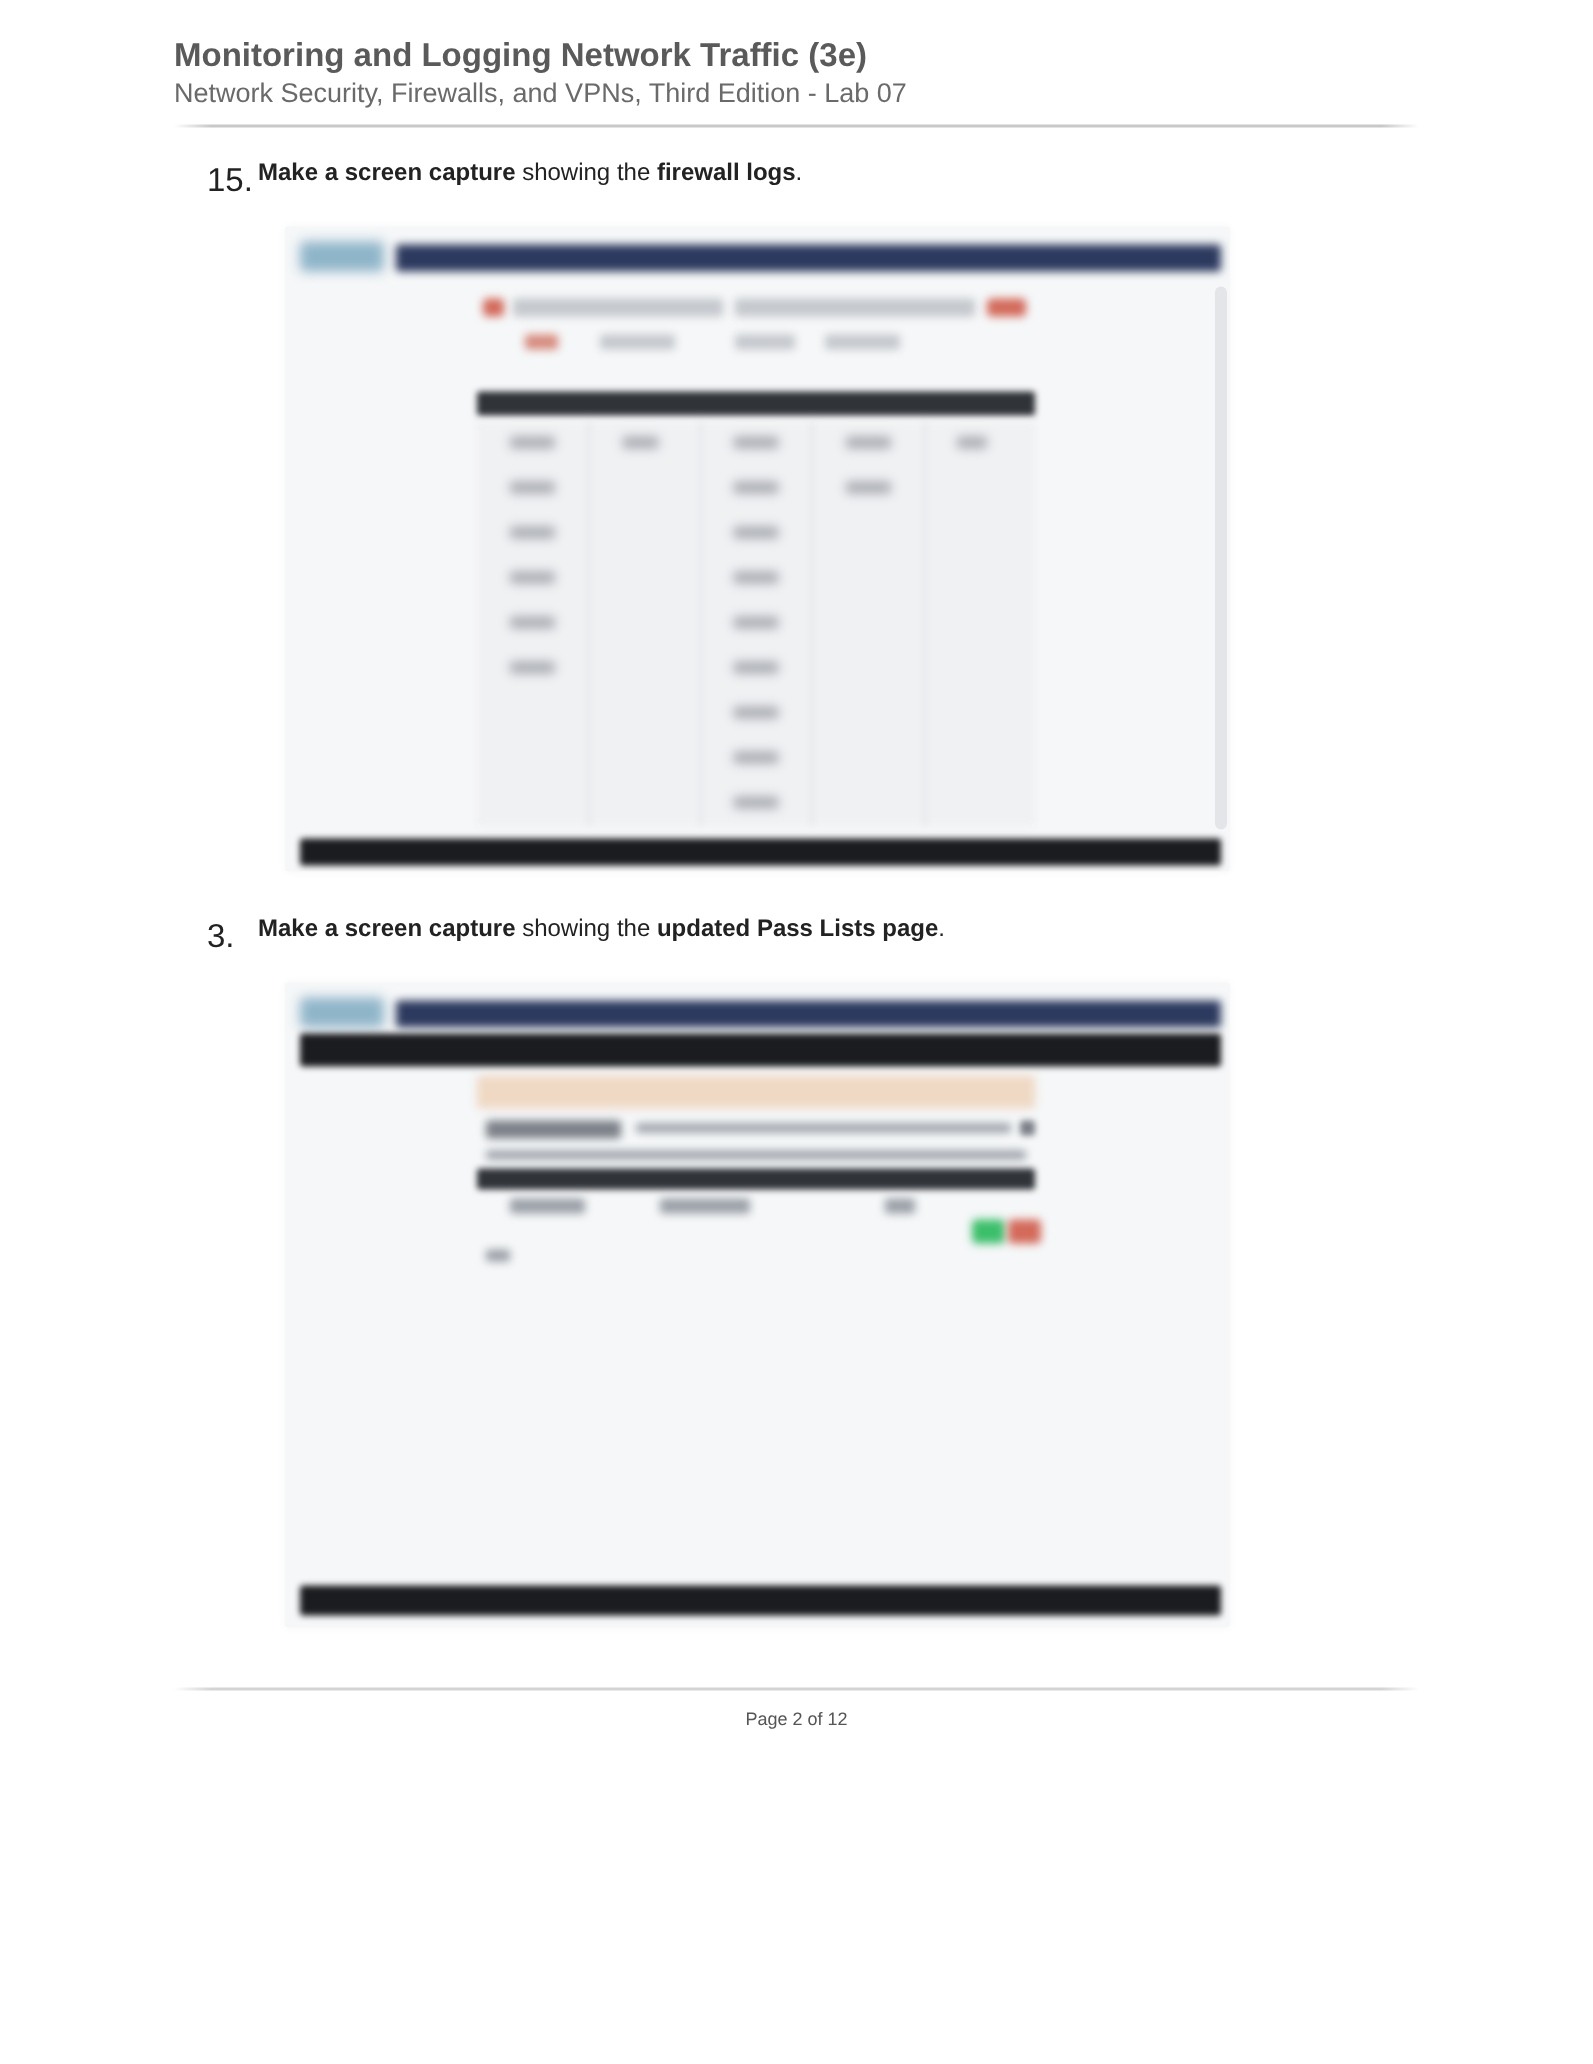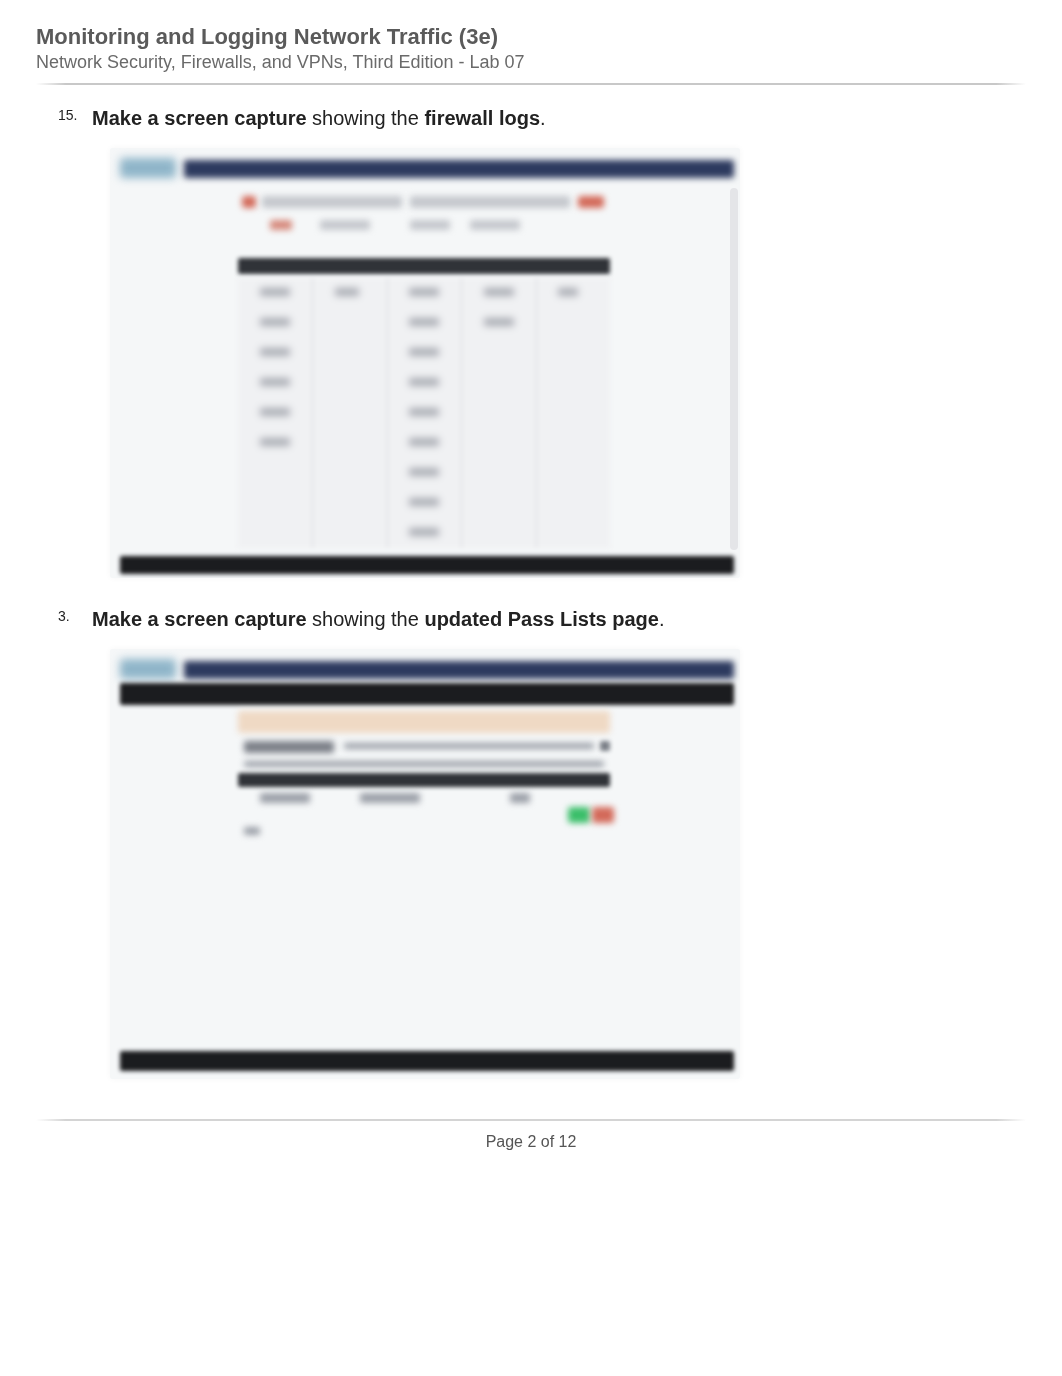--- a/index.html
+++ b/index.html
@@ -9,21 +9,21 @@
     }
     body {
       font-family: Arial, Helvetica, sans-serif;
       background: #ffffff;
       width: 1062px;
       margin: 0 auto;
       padding: 24px 0;
       color: #222;
     }
     .page {
-      padding: 0 36px;
+      padding: 0 116px;
     }
     .header-title {
       font-size: 22px;
       font-weight: bold;
       color: #5a5a5a;
       margin-bottom: 2px;
     }
     .header-subtitle {
       font-size: 18px;
       color: #6a6a6a;
@@ -35,25 +35,25 @@
       margin-bottom: 22px;
       border-radius: 2px;
     }
     .num-item {
       display: flex;
       padding-left: 22px;
       margin-bottom: 18px;
     }
     .num-item .num {
       width: 34px;
-      font-size: 14px;
+      font-size: 22px;
       color: #222;
     }
     .num-item .text {
-      font-size: 20px;
+      font-size: 16px;
       color: #222;
     }
     .num-item .text .bold {
       font-weight: bold;
     }
     .screenshot-block {
       margin: 0 0 30px 74px;
       width: 630px;
       height: 430px;
       background: #f5f7f8;
@@ -200,21 +200,21 @@
 
     .footer-divider {
       height: 2px;
       background: linear-gradient(to right, rgba(0,0,0,0) 0%, #d4d4d4 3%, #d4d4d4 97%, rgba(0,0,0,0) 100%);
       margin-top: 40px;
       margin-bottom: 12px;
       border-radius: 2px;
     }
     .footer-text {
       text-align: center;
-      font-size: 16px;
+      font-size: 12px;
       color: #555;
     }
   </style>
 </head>
 <body>
 
 <div class="page">
 
   <div class="header-title">Monitoring and Logging Network Traffic (3e)</div>
   <div class="header-subtitle">Network Security, Firewalls, and VPNs, Third Edition - Lab 07</div>

